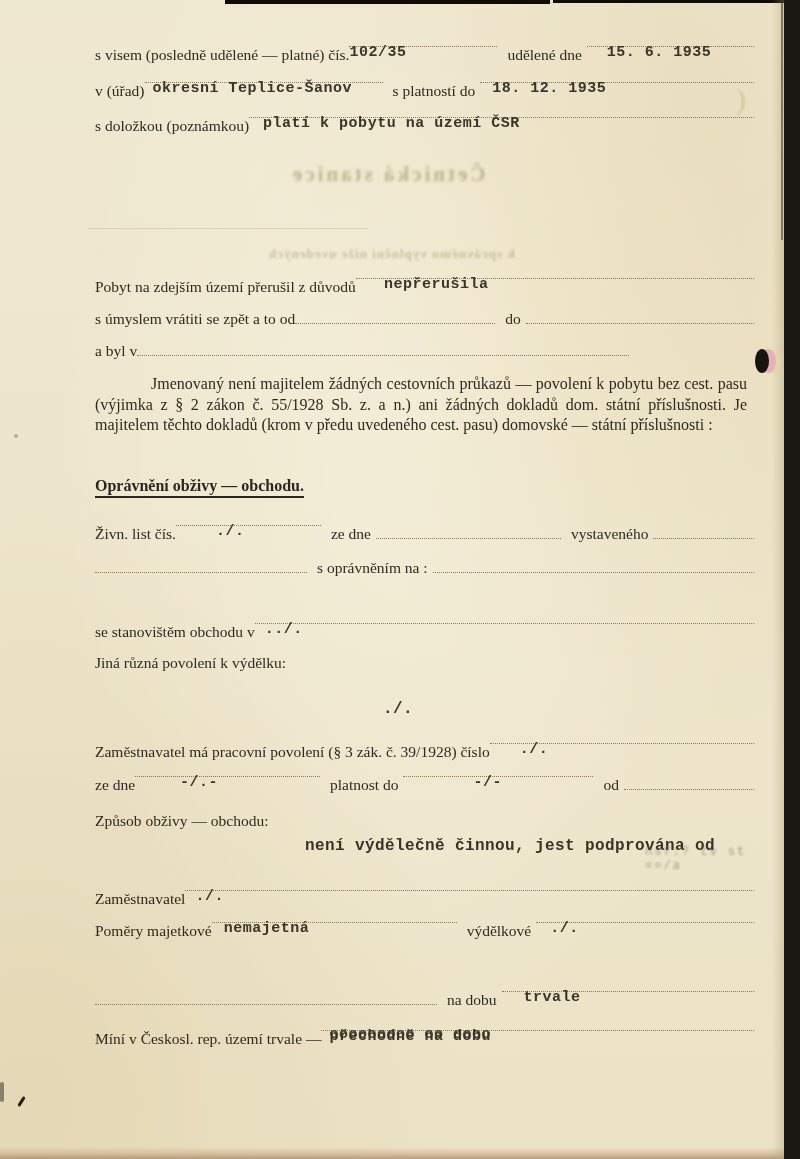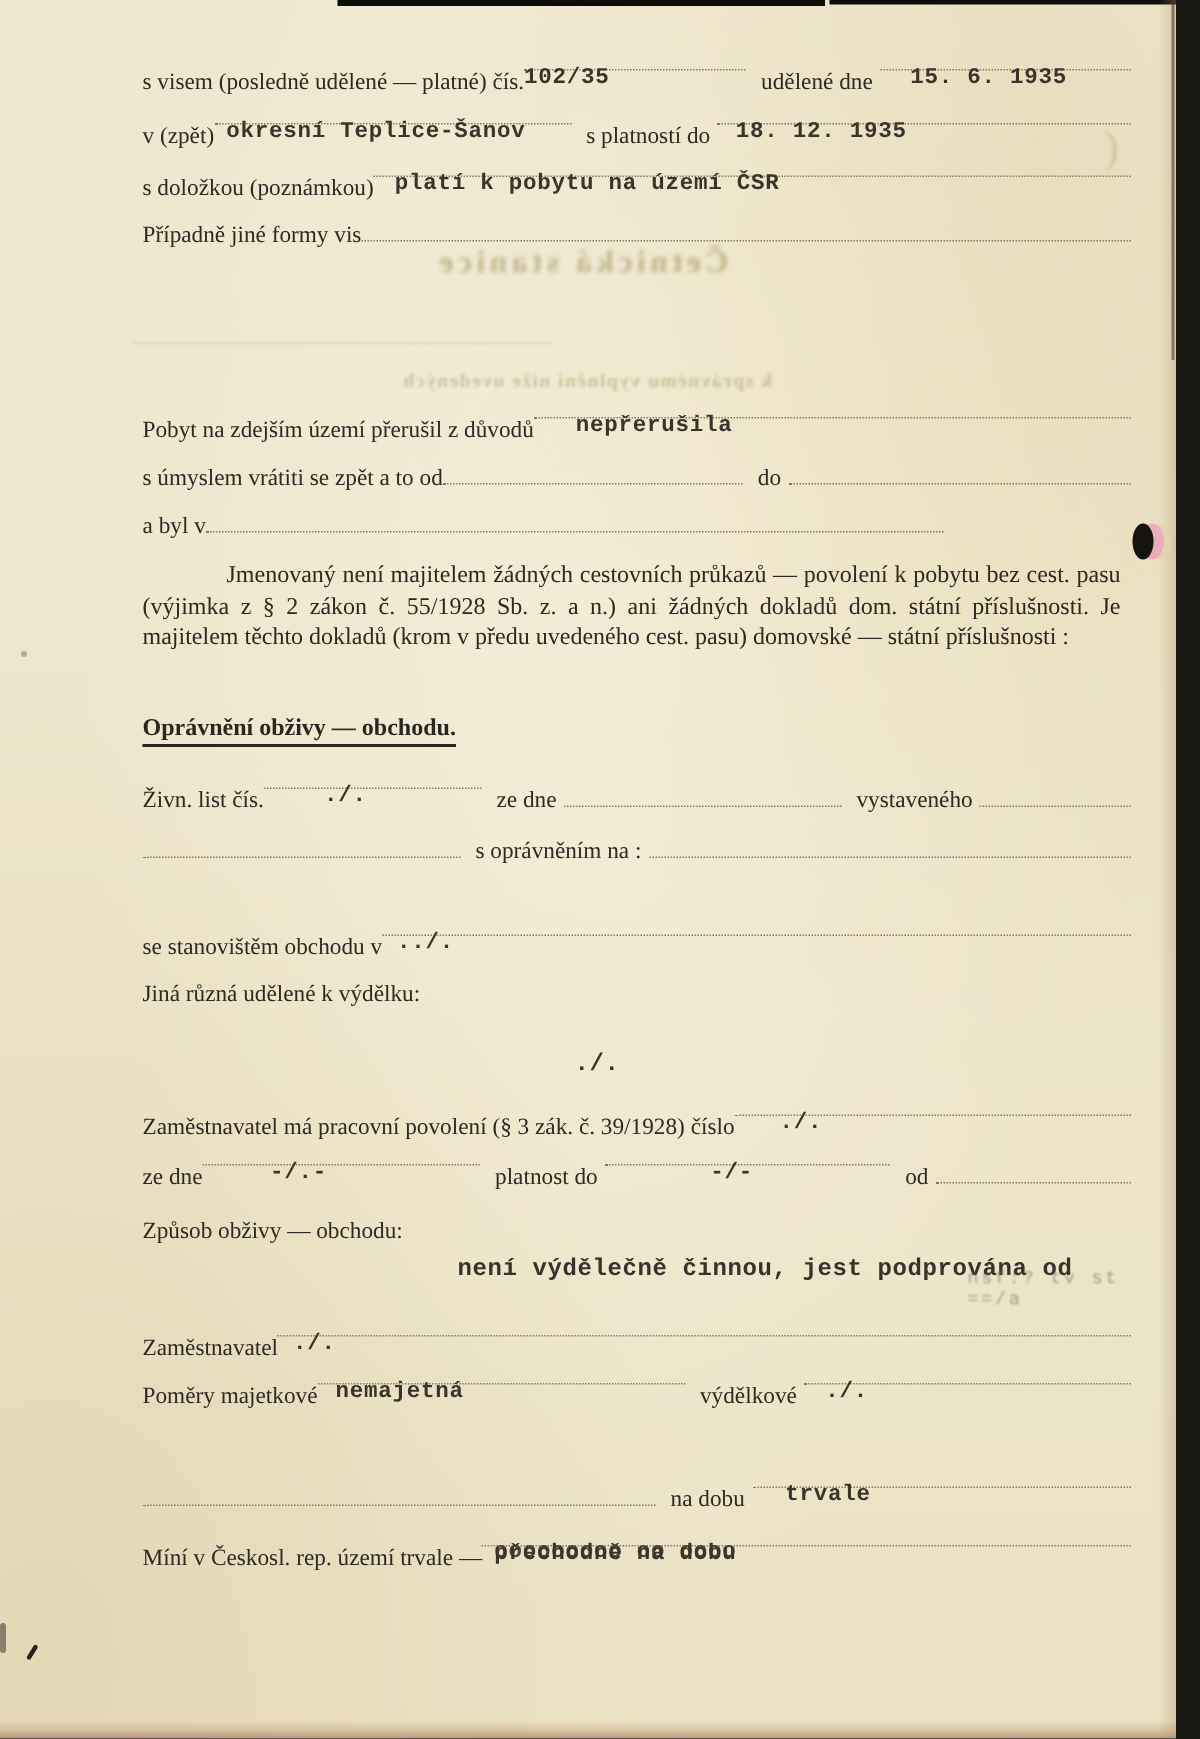--- a/index.html
+++ b/index.html
@@ -104,35 +104,31 @@
   <div class="speck" style="left:14px; top:434px;"></div>
 
   <div class="row" style="top:44px">
     <span class="lbl">s visem (posledně udělené — platné) čís.</span>
     <span class="fill w148"><span class="typed">102/35</span></span>
     <span class="lbl mid">udělené dne</span>
     <span class="fill"><span class="typed pl20">15. 6. 1935</span></span>
   </div>
 
   <div class="row" style="top:80px">
-    <span class="lbl">v (zpět)</span>
+    <span class="lbl">v (úřad)</span>
     <span class="fill w238"><span class="typed pl8">okresní Teplice-Šanov</span></span>
     <span class="lbl mid">s platností do</span>
     <span class="fill"><span class="typed pl12">18. 12. 1935</span></span>
   </div>
 
   <div class="row" style="top:115px">
     <span class="lbl">s doložkou (poznámkou)</span>
     <span class="fill"><span class="typed pl14">platí k pobytu na území ČSR</span></span>
   </div>
 
-  <div class="row" style="top:146px">
-    <span class="lbl">Případně jiné formy vis</span>
-    <span class="fill"></span>
-  </div>
 
   <span class="ghost stamp" style="left:290px; top:162px;">Četnická stanice</span>
   <span class="ghost paren" style="left:736px; top:82px;">)</span>
   <div class="ghost-line" style="left:88px; top:228px; width:280px;"></div>
   <span class="ghost small" style="left:268px; top:246px;">k správnému vyplnění níže uvedených</span>
 
   <div class="row" style="top:276px">
     <span class="lbl">Pobyt na zdejším území přerušil z důvodů</span>
     <span class="fill"><span class="typed pl28">nepřerušila</span></span>
   </div>
@@ -174,21 +170,21 @@
     <span class="lbl mid">s oprávněním na :</span>
     <span class="fill"></span>
   </div>
 
   <div class="row" style="top:621px">
     <span class="lbl">se stanovištěm obchodu v</span>
     <span class="fill"><span class="typed pl10">../.</span></span>
   </div>
 
   <div class="row" style="top:652px">
-    <span class="lbl">Jiná různá udělené k výdělku:</span>
+    <span class="lbl">Jiná různá povolení k výdělku:</span>
   </div>
   <div class="typed-block" style="left:383px; top:699px;">./.</div>
 
   <div class="row" style="top:741px">
     <span class="lbl">Zaměstnavatel má pracovní povolení (§ 3 zák. č. 39/1928) číslo</span>
     <span class="fill"><span class="typed pl30">./.</span></span>
   </div>
 
   <div class="row" style="top:774px">
     <span class="lbl">ze dne</span>

